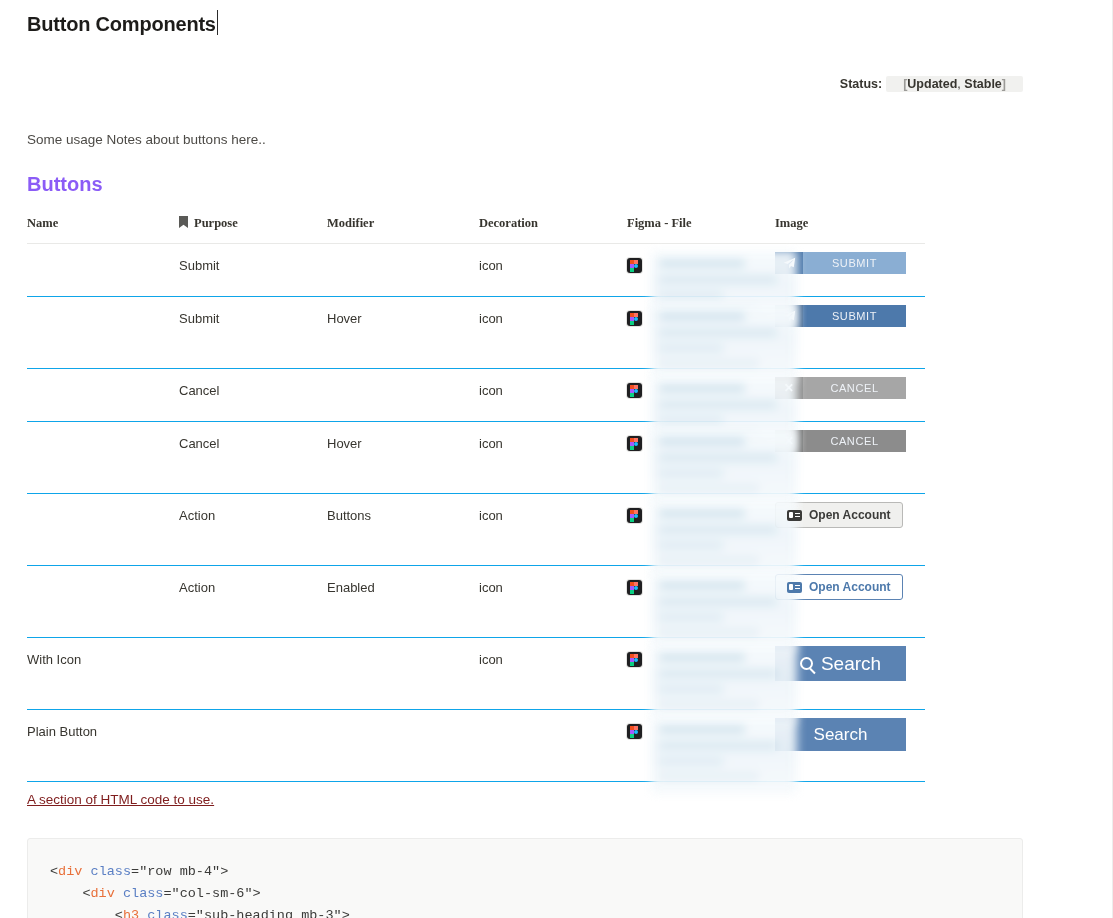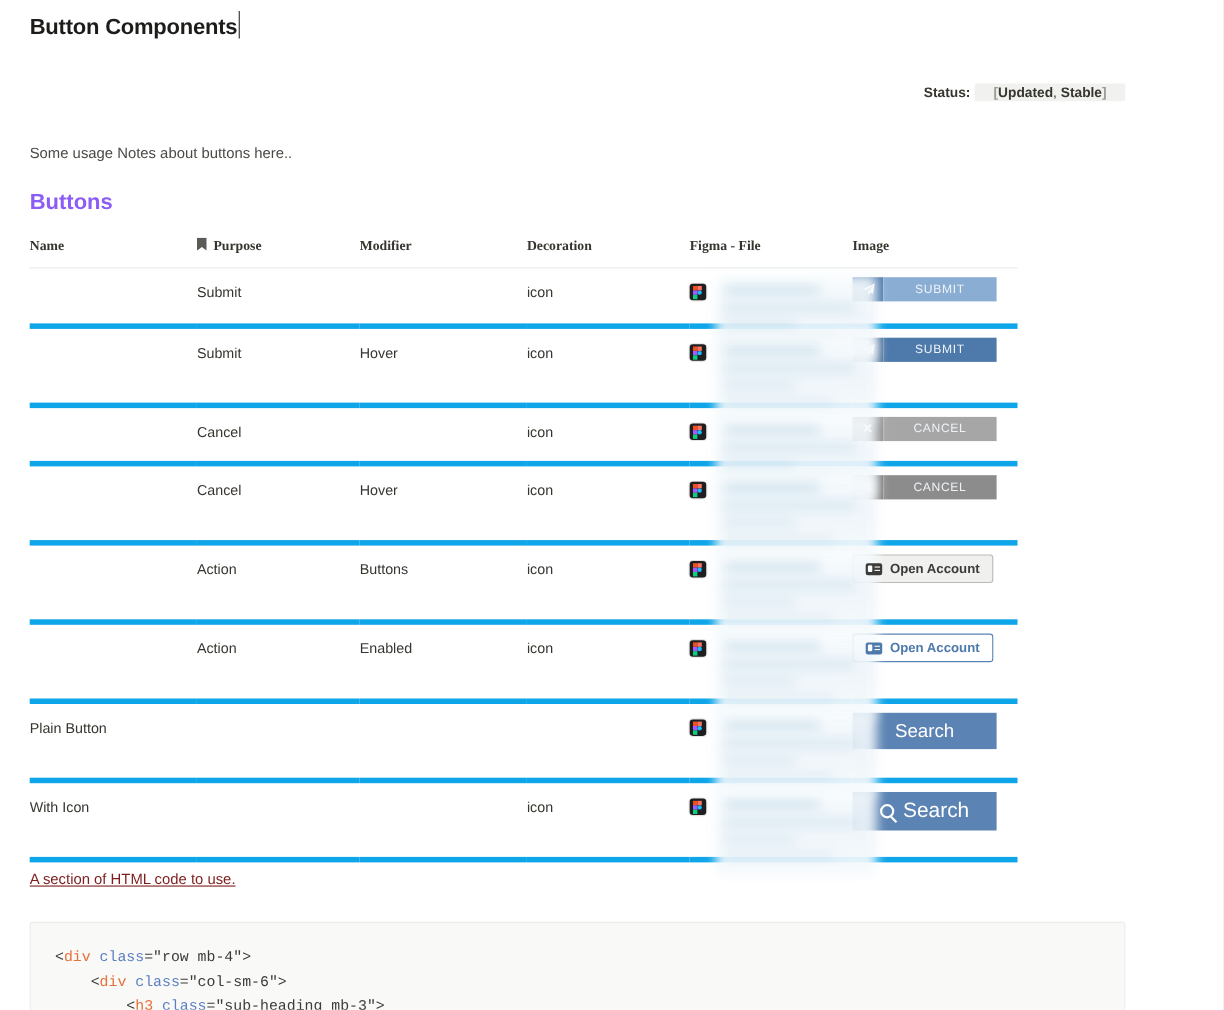--- a/index.html
+++ b/index.html
@@ -52,21 +52,21 @@
   
   .tbl-wrap { position: absolute; left: 27px; top: 216px; width: 898px; }
   table.btn-table { border-collapse: collapse; width: 898px; table-layout: fixed; }
   table.btn-table th {
     text-align: left; font-size: 12.5px; font-weight: bold; color: #37352f;
     padding: 0 0 12px 0; vertical-align: top; white-space: nowrap; font-family: Liberation Serif, serif;
   }
   table.btn-table thead tr { border-bottom: 1px solid #e9e9e7; }
   table.btn-table td {
     font-size: 13px; color: #37352f; vertical-align: top;
-    padding: 14px 0 0 0; border-bottom: 5px solid #0ea5e9;
+    padding: 14px 0 0 0; border-bottom: 1px solid #0ea5e9;
   }
   .col-name   { width: 152px; }
   .col-purpose{ width: 148px; }
   .col-mod    { width: 152px; }
   .col-dec    { width: 148px; }
   .col-figma  { width: 148px; }
   .col-image  { width: 150px; }
 
   .bookmark-icon {
     display: inline-block; width: 9px; height: 12px;
@@ -368,51 +368,51 @@
                   <span class="fp3"></span>
                   <span class="fp4"></span>
                 </div><span class="figma-icon"><i class="fg-a"></i><i class="fg-b"></i><i class="fg-c"></i><i class="fg-d"></i><i class="fg-e"></i></span></div>
             </td>
             <td class="img-cell"><div class="btn-outline enabled">
                 <span class="idcard"></span>
                 <span>Open Account</span>
               </div></td>
           </tr>
           <tr class="row-tall">
-            <td>Plain Button</td>
-            <td></td>
-            <td></td>
-            <td></td>
-            <td>
-              <div class="figma-cell"><div class="figma-preview">
-                  <span class="fp1"></span>
-                  <span class="fp2"></span>
-                  <span class="fp3"></span>
-                  <span class="fp4"></span>
-                </div><span class="figma-icon"><i class="fg-a"></i><i class="fg-b"></i><i class="fg-c"></i><i class="fg-d"></i><i class="fg-e"></i></span></div>
-            </td>
-            <td class="img-cell"><div class="btn-solid ">
-                <span>Search</span>
-              </div></td>
-          </tr>
-          <tr class="row-tall">
             <td>With Icon</td>
             <td></td>
             <td></td>
             <td>icon</td>
             <td>
               <div class="figma-cell"><div class="figma-preview">
                   <span class="fp1"></span>
                   <span class="fp2"></span>
                   <span class="fp3"></span>
                   <span class="fp4"></span>
                 </div><span class="figma-icon"><i class="fg-a"></i><i class="fg-b"></i><i class="fg-c"></i><i class="fg-d"></i><i class="fg-e"></i></span></div>
             </td>
             <td class="img-cell"><div class="btn-solid tall">
                 <span class="mag"></span>
+                <span>Search</span>
+              </div></td>
+          </tr>
+          <tr class="row-tall">
+            <td>Plain Button</td>
+            <td></td>
+            <td></td>
+            <td></td>
+            <td>
+              <div class="figma-cell"><div class="figma-preview">
+                  <span class="fp1"></span>
+                  <span class="fp2"></span>
+                  <span class="fp3"></span>
+                  <span class="fp4"></span>
+                </div><span class="figma-icon"><i class="fg-a"></i><i class="fg-b"></i><i class="fg-c"></i><i class="fg-d"></i><i class="fg-e"></i></span></div>
+            </td>
+            <td class="img-cell"><div class="btn-solid ">
                 <span>Search</span>
               </div></td>
           </tr>
         </tbody>
     </table>
   </div>
 
 
   <div class="code-caption">A section of HTML code to use.</div>
 

